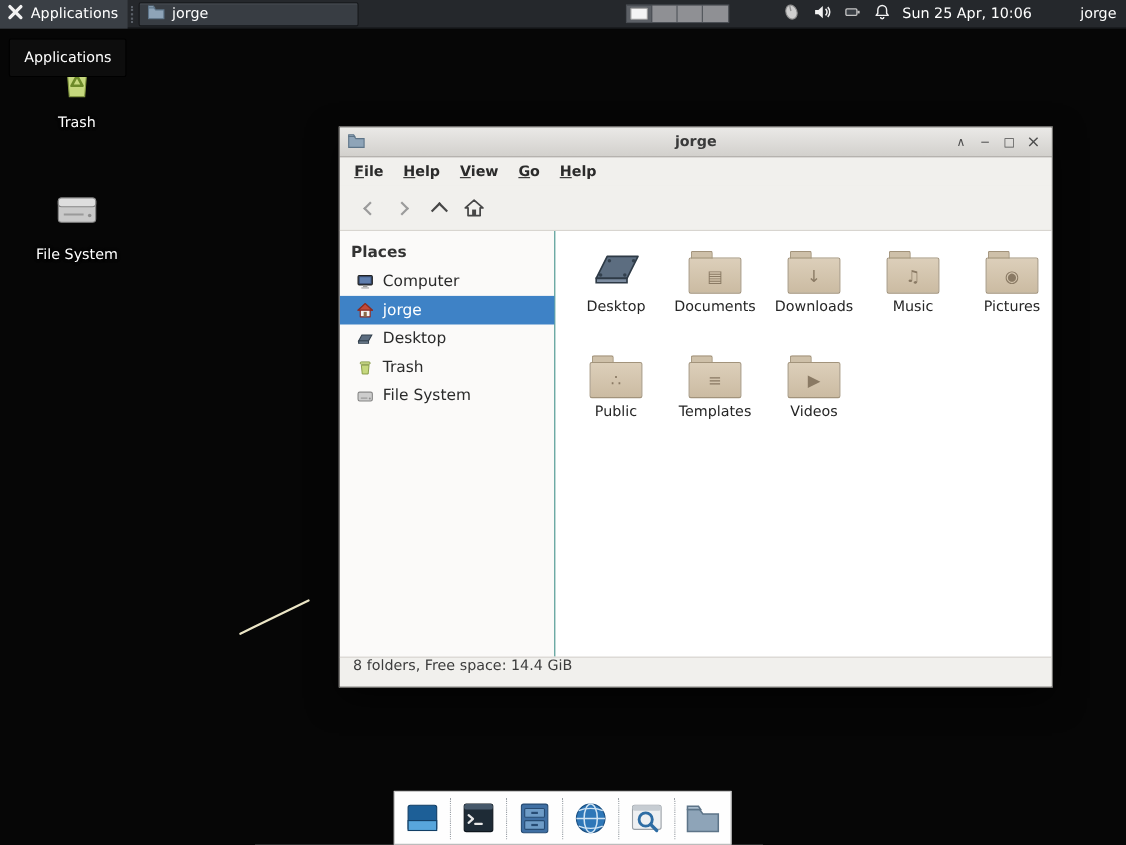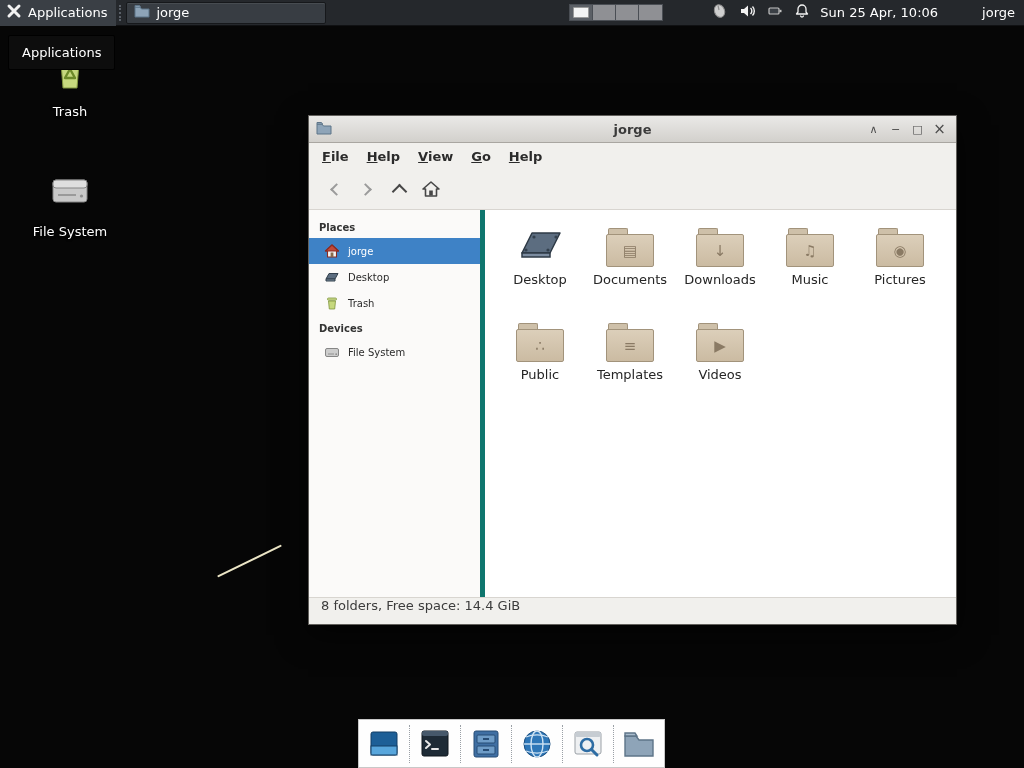--- a/index.html
+++ b/index.html
@@ -55,21 +55,21 @@
   .chev { width:9px; height:9px; border-left:2.5px solid #9b9b9b; border-bottom:2.5px solid #9b9b9b; }
   .chev.left  { transform:rotate(45deg); margin-left:3px; }
   .chev.right { transform:rotate(225deg); margin-right:3px; }
   .arrow-up { width:11px; height:11px; border-left:2.5px solid #474747; border-top:2.5px solid #474747; transform:rotate(45deg); margin-top:5px; }
   .pathbar { flex:1; height:28px; background:#fff; border:1px solid #bcb8b1; border-radius:3px;
              display:flex; align-items:center; gap:7px; padding:0 8px; margin-left:8px; }
   .path-text { font-size:13px; color:#262626; }
   .reload-btn { margin-left:auto; display:flex; align-items:center; }
 
   .win-body { flex:1; display:flex; min-height:0; }
-  .sidebar { width:176px; background:#fbfaf9; border-right:5px solid #0f766e; padding-top:5px; font-size:10px; flex:0 0 auto; }
+  .sidebar { width:196px; background:#fbfaf9; border-right:1px solid #0f766e; padding-top:5px; font-size:14px; flex:0 0 auto; }
   .side-header { font-weight:bold; color:#333; padding:7px 10px 5px 10px; }
   .side-item { display:flex; align-items:center; gap:8px; height:26px; padding:0 10px 0 15px; color:#2b2b2b; }
   .side-item.selected { background:#3e82c6; color:#fff; }
 
   .content { flex:1; background:#fff; padding:13px 0 0 10px; display:grid; grid-template-columns:repeat(5, 90px);
              grid-auto-rows:95px; align-content:start; overflow:hidden; }
   .file-item { display:flex; flex-direction:column; align-items:center; }
   .file-label { font-size:13px; color:#262626; margin-top:5px; }
   .folder-icon { position:relative; width:48px; height:39px; margin-top:5px; }
   .folder-tab { position:absolute; top:0; left:2px; width:20px; height:9px; background:#cec0a9;
@@ -228,20 +228,29 @@
           <path d="M10 2 L2 9 h2.5 v7 h11 v-7 H18 z" fill="none" stroke="#474747" stroke-width="1.6" stroke-linejoin="round"></path>
           <rect x="8.2" y="10.5" width="3.6" height="5" fill="#474747"></rect>
         </svg>
       </span>
     </div>
 
     <div class="win-body">
       <div class="sidebar">
         <div class="side-header">Places</div>
 
+        <div class="side-item">
+          <svg width="16" height="14" viewBox="0 0 16 14">
+            <rect x="1.5" y="1.5" width="13" height="8.5" rx="1" fill="#37496a" stroke="#222"></rect>
+            <rect x="3" y="3" width="10" height="5.5" fill="#5f7eae"></rect>
+            <rect x="6" y="10.5" width="4" height="1.6" fill="#9a9a9a"></rect>
+            <rect x="4.5" y="12.1" width="7" height="1.3" fill="#b5b5b5"></rect>
+          </svg>
+          <span>Computer</span>
+        </div>
 
         <div class="side-item selected">
           <svg width="16" height="14" viewBox="0 0 16 14">
             <path d="M8 1 L1.5 7 h2 v6 h9 v-6 h2 z" fill="#f4f4f4" stroke="#8a2b23" stroke-width="1.1" stroke-linejoin="round"></path>
             <path d="M8 1 L1.5 7 h13 z" fill="#c14a3a" stroke="#8a2b23" stroke-width="1.1" stroke-linejoin="round"></path>
             <rect x="6.6" y="8.5" width="2.8" height="4.5" fill="#8a6a4a"></rect>
           </svg>
           <span>jorge</span>
         </div>
 
@@ -254,21 +263,20 @@
         </div>
 
         <div class="side-item">
           <svg width="16" height="14" viewBox="0 0 16 14">
             <rect x="3.5" y="2" width="9" height="2.2" rx="1" fill="#cddd8d" stroke="#7f943e" stroke-width=".8"></rect>
             <path d="M4.5 5 h7 l-.8 8 h-5.4 z" fill="#c6d87e" stroke="#7f943e" stroke-width=".8"></path>
           </svg>
           <span>Trash</span>
         </div>
 
-        <div class="side-header">Devices</div>
 
         <div class="side-item">
           <svg width="16" height="14" viewBox="0 0 16 14">
             <rect x="1.5" y="3.5" width="13" height="8" rx="1.5" fill="#cdcdcd" stroke="#868686"></rect>
             <line x1="4" y1="9" x2="10" y2="9" stroke="#9a9a9a" stroke-width="1.2"></line>
             <circle cx="12.2" cy="9.2" r=".9" fill="#8f8f8f"></circle>
           </svg>
           <span>File System</span>
         </div>
       </div>

